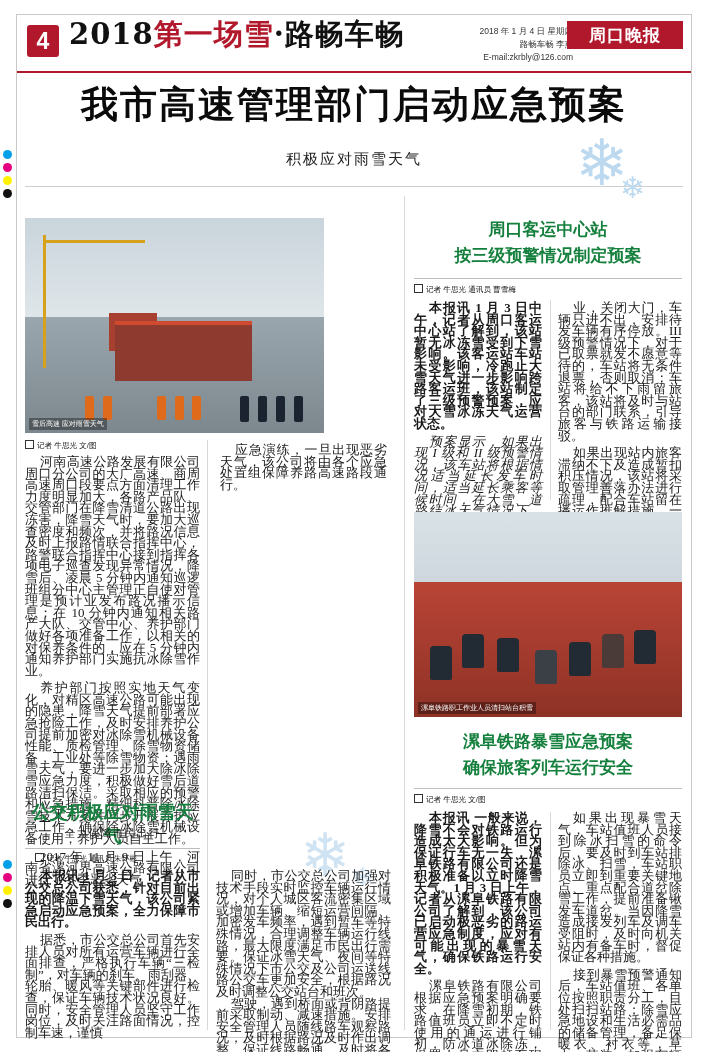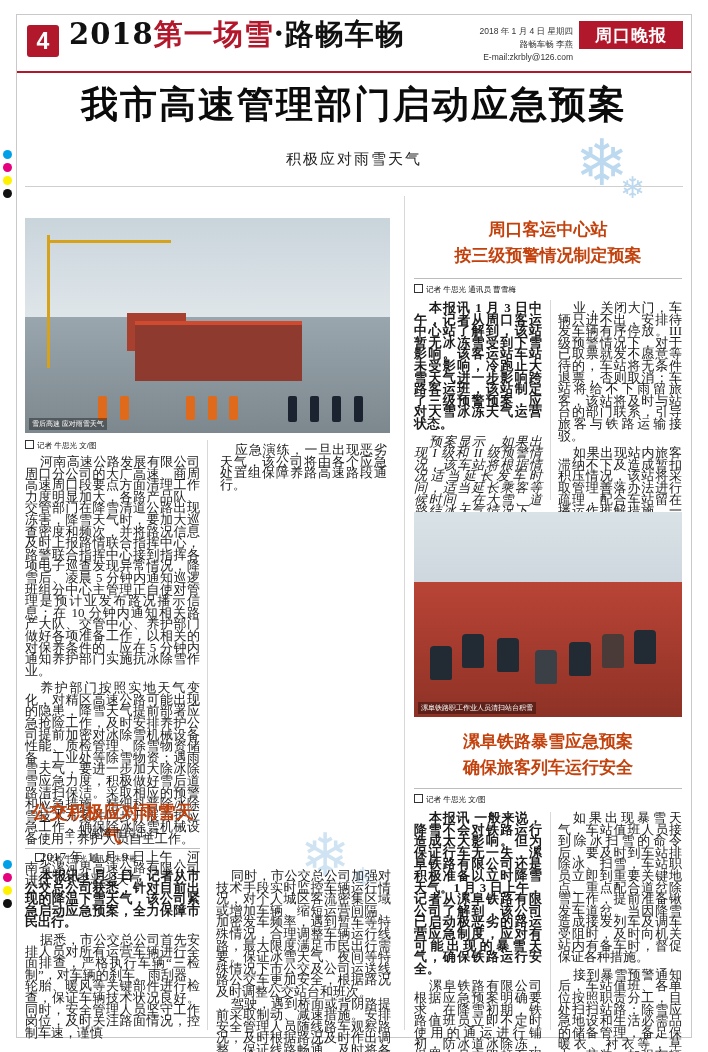--- a/index.html
+++ b/index.html
@@ -9,21 +9,21 @@
 
   
   .masthead{position:absolute;left:17px;top:15px;width:674px;height:58px;border-bottom:2px solid #b2182b;box-sizing:border-box;}
   .page-num{position:absolute;left:10px;top:10px;width:32px;height:32px;background:#b2182b;color:#fff;border-radius:3px;
             font-family:"Liberation Sans",sans-serif;font-size:23px;font-weight:bold;text-align:center;line-height:32px;}
   .mast-title{position:absolute;left:52px;top:0;font-size:29px;font-weight:bold;letter-spacing:1px;color:#111;
               font-family:"DejaVu Serif",serif;white-space:nowrap;}
   .mast-title .red{color:#b2182b;}
   .mast-right{position:absolute;right:118px;top:10px;width:180px;text-align:right;font-size:8.5px;line-height:13px;color:#333;
               font-family:"Liberation Sans",sans-serif;}
-  .mast-logo{position:absolute;right:8px;top:6px;width:104px;height:28px;background:#b2182b;color:#fff;text-align:center;
+  .mast-logo{position:absolute;right:8px;top:6px;width:116px;height:28px;background:#b2182b;color:#fff;text-align:center;
              line-height:28px;font-size:17px;font-weight:bold;letter-spacing:1px;font-family:"DejaVu Serif",serif;}
 
   
   .headline{position:absolute;left:17px;top:80px;width:674px;text-align:center;font-size:37px;font-weight:bold;
             letter-spacing:2px;color:#0b0b0b;font-family:"DejaVu Serif",serif;}
   .subhead{position:absolute;left:17px;top:150px;width:674px;text-align:center;font-size:15px;color:#222;letter-spacing:2px;}
   .hr-thin{position:absolute;left:25px;top:186px;width:658px;border-top:1px solid #cfcfcf;}
 
   
   .snow{position:absolute;color:#bcd9ef;user-select:none;}
@@ -52,21 +52,21 @@
   .truck{position:absolute;left:30%;top:48%;width:46%;height:26%;background:#8f3a2e;border-top:4px solid #cf4a2e;}
   .truck2{position:absolute;left:28%;top:44%;width:16%;height:18%;background:#a7402f;}
   .worker{position:absolute;bottom:6%;width:9px;height:24px;background:#e06a1b;border-radius:2px;}
   .person{position:absolute;bottom:5%;width:9px;height:26px;background:#1c2330;border-radius:2px;}
 
   .ph2-sky{position:absolute;left:0;top:0;width:100%;height:34%;background:linear-gradient(#d9e2e7,#cdd7dd);}
   .ph2-ground{position:absolute;left:0;bottom:0;width:100%;height:66%;background:linear-gradient(#b94436,#8e3226);}
   .bend{position:absolute;bottom:18%;width:22px;height:34px;background:#222b33;border-radius:4px 4px 2px 2px;}
 
   
-  .secthead{position:absolute;text-align:center;font-weight:bold;font-family:"DejaVu Serif",serif;color:#c2410c;}
+  .secthead{position:absolute;text-align:center;font-weight:bold;font-family:"DejaVu Serif",serif;color:#15803d;}
   .byline{position:absolute;font-size:7.6px;color:#111;font-family:"Liberation Sans",sans-serif;}
   .byline .box{display:inline-block;width:7px;height:7px;border:1px solid #333;margin-right:3px;vertical-align:-1px;}
   .lead{font-weight:bold;}
   .rule-s{position:absolute;border-top:1px solid #bdbdbd;}
   .tagline{position:absolute;text-align:center;font-size:11px;color:#222;letter-spacing:1px;}
 </style>
 </head>
 <body>
 
 <div class="page">
@@ -100,21 +100,21 @@
 
   <div class="headline">我市高速管理部门启动应急预案</div>
   <div class="subhead">积极应对雨雪天气</div>
   <div class="hr-thin"></div>
 
   <div class="snow snow1">❄</div>
   <div class="snow snow2">❄</div>
   <div class="snow snow3">❄</div>
   <div class="snow snow4">❄</div>
 
-  <div class="photo" style="left:25px;top:218px;width:365px;height:215px;">
+  <div class="photo" style="left:25px;top:218px;width:299px;height:215px;">
     <div class="ph-sky"></div>
       <div class="ph-ground"></div>
     <div class="crane-arm"></div>
       <div class="crane"></div>
     <div class="truck2"></div>
       <div class="truck"></div>
     <div class="worker" style="left:20%"></div>
     <div class="worker" style="left:26%"></div>
     <div class="worker" style="left:44%"></div>
     <div class="worker" style="left:50%"></div>

